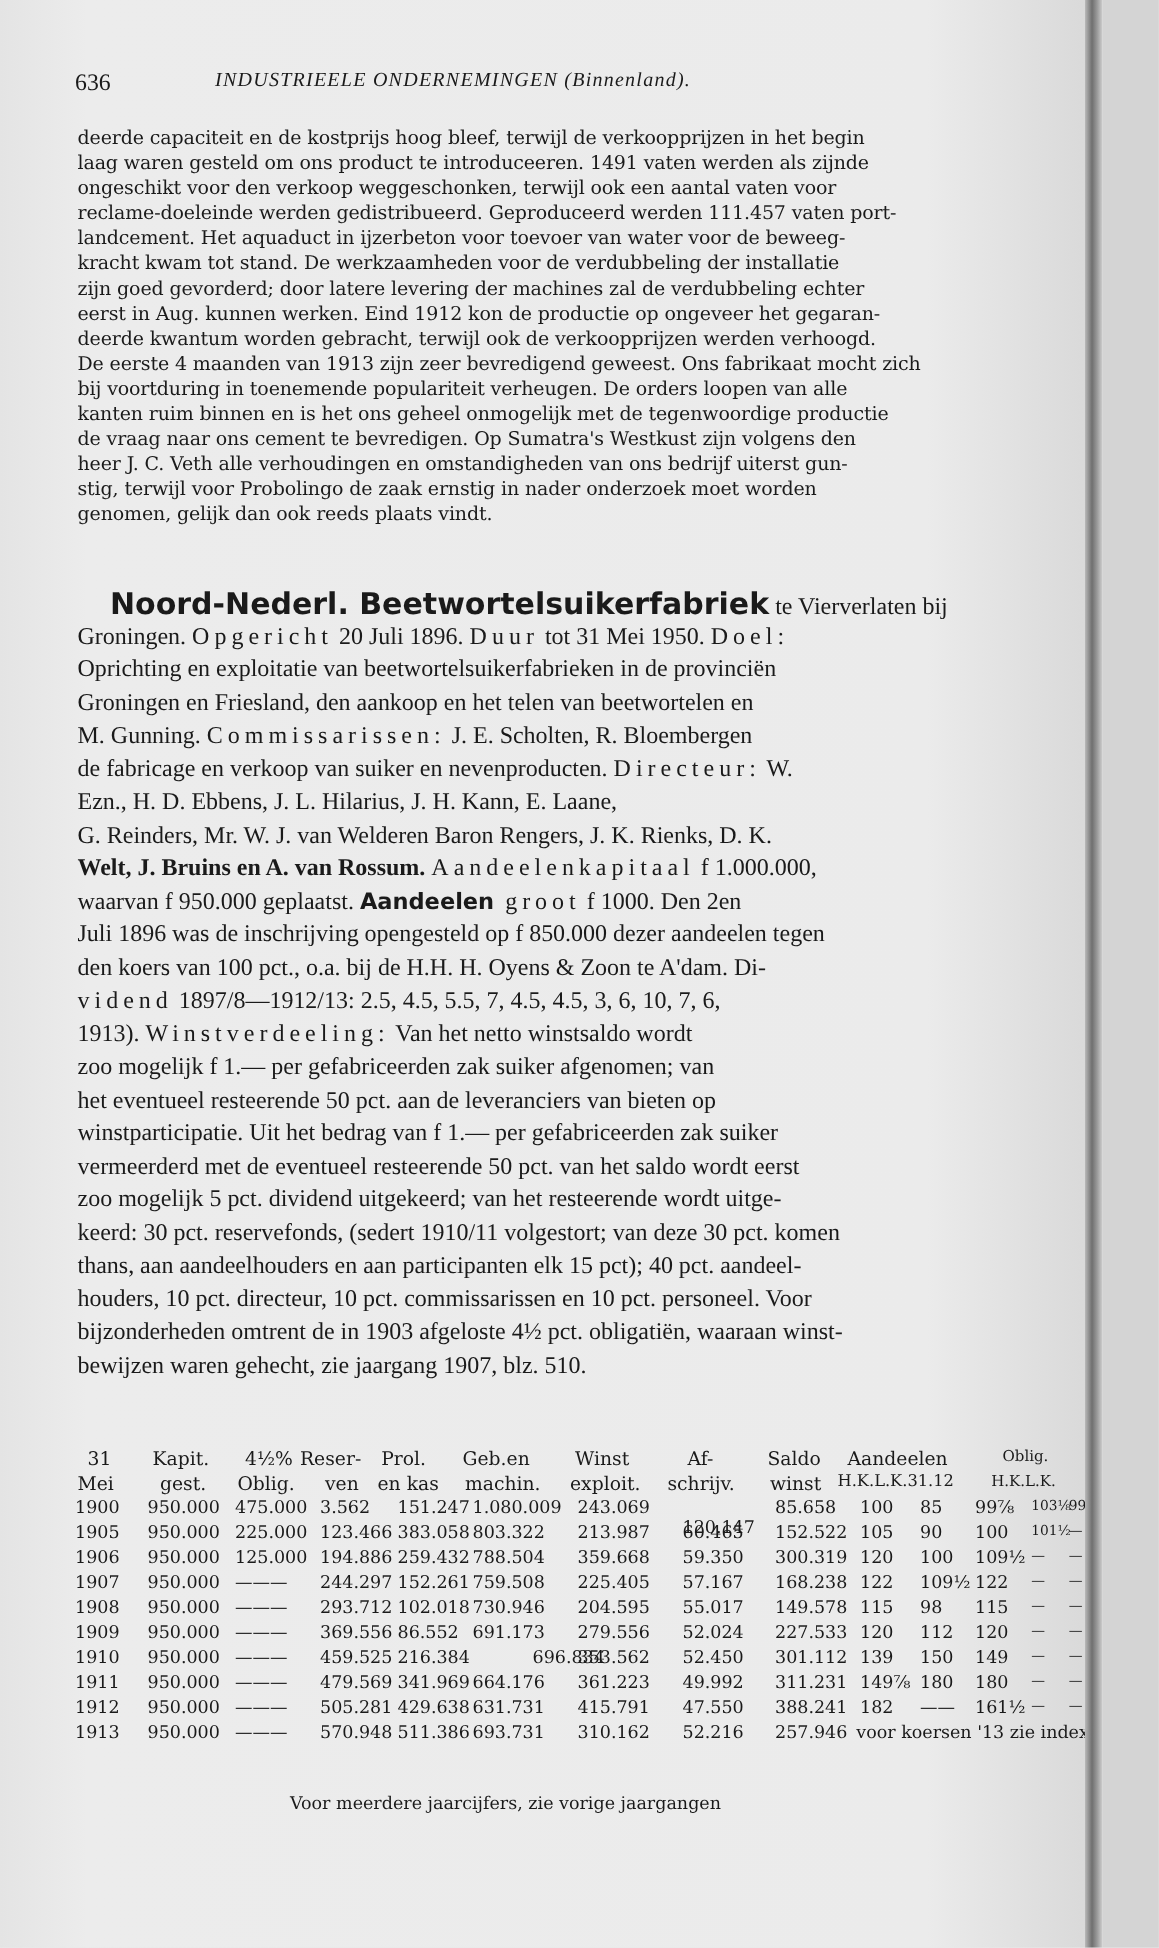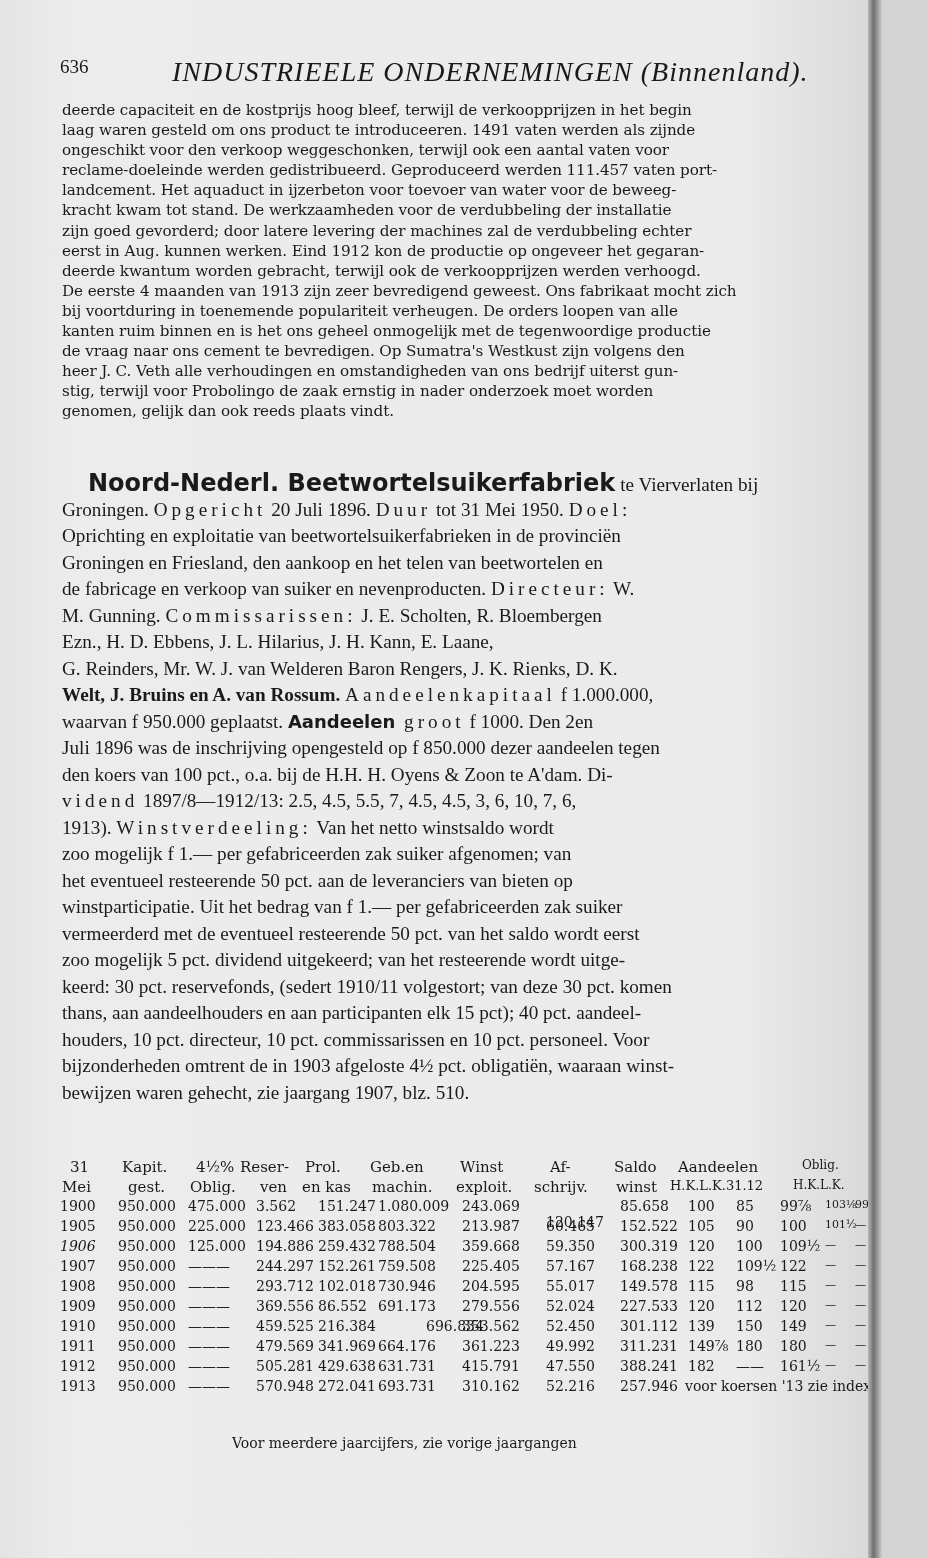--- a/index.html
+++ b/index.html
@@ -2,21 +2,21 @@
 <html><head>
 <meta charset="utf-8">
 <style>
   html,body{margin:0;padding:0;}
   body{width:927px;height:1558px;background:#e9e9e9;position:relative;overflow:hidden;font-family:"DejaVu Serif","Liberation Serif",serif;color:#1a1a1a;}
   .page{position:absolute;left:0;top:0;width:872px;height:1558px;background:linear-gradient(90deg,#e4e4e4 0%,#ececec 8%,#ebebeb 85%,#d9d9d9 100%);}
   .gutter{position:absolute;left:868px;top:0;width:14px;height:1558px;background:linear-gradient(90deg,#b9b9b9,#6f6f6f 40%,#9b9b9b 70%,#cfcfcf);}
   .nextpage{position:absolute;left:882px;top:0;width:45px;height:1558px;background:#d4d4d4;}
   .header{position:absolute;top:56px;left:60px;width:800px;height:30px;}
   .pagenum{position:absolute;left:0;top:0;font-size:19px;font-family:"Liberation Serif",serif;}
-  .running-title{position:absolute;left:112px;top:0;font-size:28px;font-style:italic;letter-spacing:1px;font-family:"Liberation Serif",serif;}
+  .running-title{position:absolute;left:112px;top:0;font-size:16px;font-style:italic;letter-spacing:1px;font-family:"Liberation Serif",serif;}
   .para1{position:absolute;left:62px;top:100px;width:795px;font-size:15.2px;line-height:20.1px;text-align:justify;font-family:"DejaVu Serif",serif;letter-spacing:-0.1px;}
   .para1 p{margin:0;white-space:nowrap;overflow:hidden;}
   .entry{position:absolute;left:62px;top:470px;width:795px;font-family:"Liberation Serif",serif;font-size:19.2px;line-height:26.5px;}
   .entry .line{white-space:nowrap;overflow:hidden;height:26.5px;}
   .co-name{font-family:"DejaVu Sans",sans-serif;font-weight:bold;font-size:24px;}
   .spaced{letter-spacing:4px;}
   .bold{font-weight:bold;}
   .sans-bold{font-family:"DejaVu Sans",sans-serif;font-weight:bold;font-size:18px;}
   .table{position:absolute;left:60px;top:1158px;width:815px;font-family:"DejaVu Serif",serif;font-size:14px;}
   .trow{position:relative;height:20px;white-space:nowrap;}
@@ -56,24 +56,24 @@
   <div class="entry">
     <div class="line" style="padding-left:26px;">
       <span class="co-name">Noord-Nederl. Beetwortelsuikerfabriek</span><span> te Vierverlaten bij</span>
     </div>
     <div class="line">
       <span>Groningen. </span><span class="spaced">Opgericht</span><span> 20 Juli 1896. </span><span class="spaced">Duur</span><span> tot 31 Mei 1950. </span><span class="spaced">Doel:</span>
     </div>
     <div class="line">Oprichting en exploitatie van beetwortelsuikerfabrieken in de provinciën</div>
     <div class="line">Groningen  en Friesland, den aankoop en het telen van beetwortelen en</div>
     <div class="line">
+      <span>M. Gunning. </span><span class="spaced">Commissarissen:</span><span> J. E. Scholten, R. Bloembergen</span>
+    </div>
+    <div class="line">
       <span>de fabricage en verkoop van suiker en nevenproducten. </span><span class="spaced">Directeur:</span><span> W.</span>
-    </div>
-    <div class="line">
-      <span>M. Gunning. </span><span class="spaced">Commissarissen:</span><span> J. E. Scholten, R. Bloembergen</span>
     </div>
     <div class="line">Ezn., H. D. Ebbens, J. L. Hilarius, J. H. Kann, E. Laane,</div>
     <div class="line">G. Reinders, Mr. W. J. van Welderen Baron Rengers, J. K. Rienks, D. K.</div>
     <div class="line">
       <span class="bold">Welt, J. Bruins en A. van Rossum. </span><span class="spaced">Aandeelenkapitaal</span><span> f 1.000.000,</span>
     </div>
     <div class="line">
       <span>waarvan f 950.000 geplaatst. </span><span class="sans-bold">Aandeelen</span><span class="spaced"> groot</span><span> f 1000. Den 2en</span>
     </div>
     <div class="line">Juli 1896 was de inschrijving opengesteld op f 850.000 dezer aandeelen tegen</div>
@@ -150,21 +150,21 @@
           <span style="left: 402px;">213.987</span>
           <span style="left: 486px;">60.465</span>
           <span style="left: 560px;">152.522</span>
           <span style="left: 628px;">105</span>
           <span style="left: 676px;">90</span>
           <span style="left: 720px;">100</span>
           <span style="left: 765px; font-size: 11px;">101½</span>
           <span style="left: 795px; font-size: 11px;">—</span>
         </div>
         <div class="trow">
-          <span style="left: 0px; font-style: italic;">1906</span>
+          <span style="left: 0px;">1906</span>
           <span style="left: 58px;">950.000</span>
           <span style="left: 128px;">125.000</span>
           <span style="left: 196px;">194.886</span>
           <span style="left: 258px;">259.432</span>
           <span style="left: 318px;">788.504</span>
           <span style="left: 402px;">359.668</span>
           <span style="left: 486px;">59.350</span>
           <span style="left: 560px;">300.319</span>
           <span style="left: 628px;">120</span>
           <span style="left: 676px;">100</span>
@@ -266,21 +266,21 @@
           <span style="left: 676px;">——</span>
           <span style="left: 720px;">161½</span>
           <span style="left: 765px; font-size: 11px;">—</span>
           <span style="left: 795px; font-size: 11px;">—</span>
         </div>
         <div class="trow">
           <span style="left: 0px;">1913</span>
           <span style="left: 58px;">950.000</span>
           <span style="left: 128px;">———</span>
           <span style="left: 196px;">570.948</span>
-          <span style="left: 258px;">272.041</span>
+          <span style="left: 258px;">511.386</span>
           <span style="left: 318px;">693.731</span>
           <span style="left: 402px;">310.162</span>
           <span style="left: 486px;">52.216</span>
           <span style="left: 560px;">257.946</span>
           <span style="left: 625px;">voor koersen '13 zie index</span>
         </div>
       </div>
   </div>
 
   <div class="footer-note">Voor meerdere jaarcijfers, zie vorige jaargangen</div>

